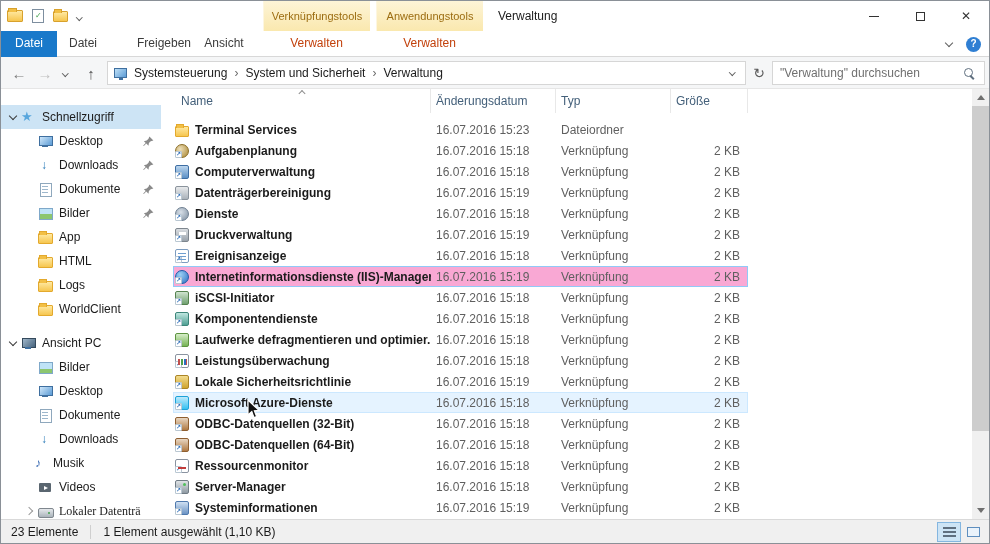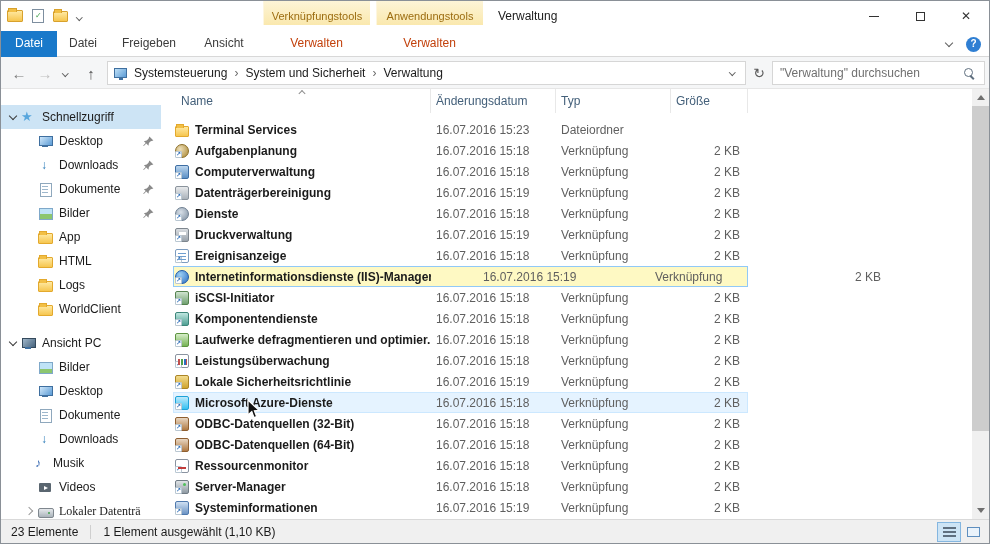--- a/index.html
+++ b/index.html
@@ -12,36 +12,36 @@
   .app-icon { width:16px; height:12px; position:relative; background:linear-gradient(180deg,#ffe9a2,#f6c64f); border:1px solid #d8a12c; border-radius:1px; }
   .app-icon::before { content:""; position:absolute; top:-3px; left:0; width:7px; height:3px; background:#f2bf45; border:1px solid #d8a12c; border-bottom:none; }
   .qat-btn { display:inline-block; position:relative; }
   .qi-props { width:12px; height:14px; background:#fff; border:1px solid #7d8e9f; }
   .qi-props::after { content:"✓"; position:absolute; left:2px; top:1px; font-size:8px; color:#3f9f4a; }
   .qi-newfolder { width:15px; height:11px; position:relative; background:linear-gradient(180deg,#ffe9a2,#f6c64f); border:1px solid #d8a12c; border-radius:1px; }
   .qi-newfolder::before { content:""; position:absolute; top:-3px; left:0; width:6px; height:3px; background:#f2bf45; border:1px solid #d8a12c; border-bottom:none; }
   .qat-dd { display:flex; align-items:center; padding-top:2px; }
   .chev { display:inline-block; width:6px; height:6px; border-right:1.3px solid #5f5f5f; border-bottom:1.3px solid #5f5f5f; transform:rotate(45deg); }
   .chev.small { width:4.5px; height:4.5px; }
-  .ctx-group { position:absolute; top:0; height:24px; line-height:30px; text-align:center; font-size:11px; color:#9c6d12; background:linear-gradient(180deg,#fdf4d7,#fae8ae); border-left:1px solid #fdf6e0; }
+  .ctx-group { position:absolute; top:0; height:30px; line-height:30px; text-align:center; font-size:11px; color:#9c6d12; background:linear-gradient(180deg,#fdf4d7,#fae8ae); border-left:1px solid #fdf6e0; }
   .ctx-group.g1 { left:262px; width:107px; }
   .ctx-group.g2 { left:375px; width:107px; }
   .win-title { position:absolute; left:497px; top:0; height:30px; line-height:30px; font-size:12px; color:#1b1b1b; white-space:nowrap; }
   .win-controls { position:absolute; right:0; top:0; height:30px; display:flex; }
   .wc { width:46px; height:30px; display:flex; align-items:center; justify-content:center; }
   .glyph-min { width:10px; height:1px; background:#333; display:block; }
   .glyph-max { width:9px; height:9px; border:1px solid #333; display:block; }
   .glyph-close::before { content:"✕"; font-size:12px; color:#333; }
 
   
   .tabrow { position:absolute; top:30px; left:0; right:0; height:26px; background:#fff; border-bottom:1px solid #d8d8d8; }
   .tab { position:absolute; top:0; height:26px; line-height:25px; text-align:center; font-size:12px; color:#3b3b3b; cursor:default; }
   .tab.file-tab { left:0; width:56px; background:#1979ca; color:#fff; }
   .tab.t-start { left:56px; width:52px; }
-  .tab.t-freigeben { left:107px; width:82px; }
+  .tab.t-freigeben { left:122px; width:82px; }
   .tab.t-ansicht { left:190px; width:66px; }
   .tab.ctx { color:#c2410c; }
   .tab.v1 { left:262px; width:107px; }
   .tab.v2 { left:375px; width:107px; }
   .ribbon-right { position:absolute; right:8px; top:0; height:26px; display:flex; align-items:center; gap:14px; }
   .ribbon-collapse { display:flex; align-items:center; padding-bottom:3px; }
   .help-btn { width:15px; height:15px; border-radius:50%; background:#2f7fd3; position:relative; }
   .help-btn::before { content:"?"; position:absolute; left:50%; top:50%; transform:translate(-50%,-54%); color:#fff; font-size:10px; font-weight:bold; }
 
   
@@ -100,21 +100,21 @@
   .listheader { position:absolute; top:0; left:0; right:0; height:24px; display:flex; padding-left:12px; background:#fff; }
   .hcell { position:relative; font-size:12px; line-height:24px; color:#44607a; padding-left:8px; border-right:1px solid #e8e8e8; white-space:nowrap; }
   .h-name { width:258px; }
   .h-date { width:125px; padding-left:5px; }
   .h-type { width:115px; padding-left:5px; }
   .h-size { width:77px; padding-left:5px; }
   .h-filler { flex:1; border-right:none; }
   .sort-caret { position:absolute; left:50%; top:2px; width:5px; height:5px; border-right:1px solid #8f8f8f; border-bottom:1px solid #8f8f8f; transform:translateX(-50%) rotate(-135deg); }
   .rows { position:absolute; top:24px; left:0; right:0; bottom:0; padding-top:6px; }
   .frow { display:grid; grid-template-columns:258px 125px 115px 77px; margin-left:12px; width:575px; height:21px; align-items:center; }
-  .frow.selected { background:#fef9c3; outline:1px solid #91c9f7; outline-offset:-1px;gap:47px; }
+  .frow.selected { background:#f9a8d4; outline:1px solid #91c9f7; outline-offset:-1px; }
   .frow.hover { background:#e5f3ff; outline:1px solid #cce8ff; outline-offset:-1px; }
   .cell { white-space:nowrap; overflow:hidden; }
   .c-name { display:flex; align-items:flex-end; gap:6px; padding-left:2px; color:#1b1b1b;font-weight:bold; }
   .c-date, .c-type { color:#5f5f5f; padding-left:5px; }
   .c-size { color:#5f5f5f; text-align:right; padding-right:8px; }
 
   
   .fi { position:relative; width:14px; height:14px; flex:0 0 14px; border-radius:2px; }
   .sc-badge { position:absolute; left:-1px; bottom:-1px; width:7px; height:7px; background:#fff; border:1px solid #b9c7d2; font-size:6px; line-height:5px; text-align:center; color:#2f6fba; border-radius:1px; }
   .fi-folder { background:linear-gradient(180deg,#ffe9a2,#f6c64f); border:1px solid #e3a92d; border-radius:1px; height:11px; margin-top:2px; }

